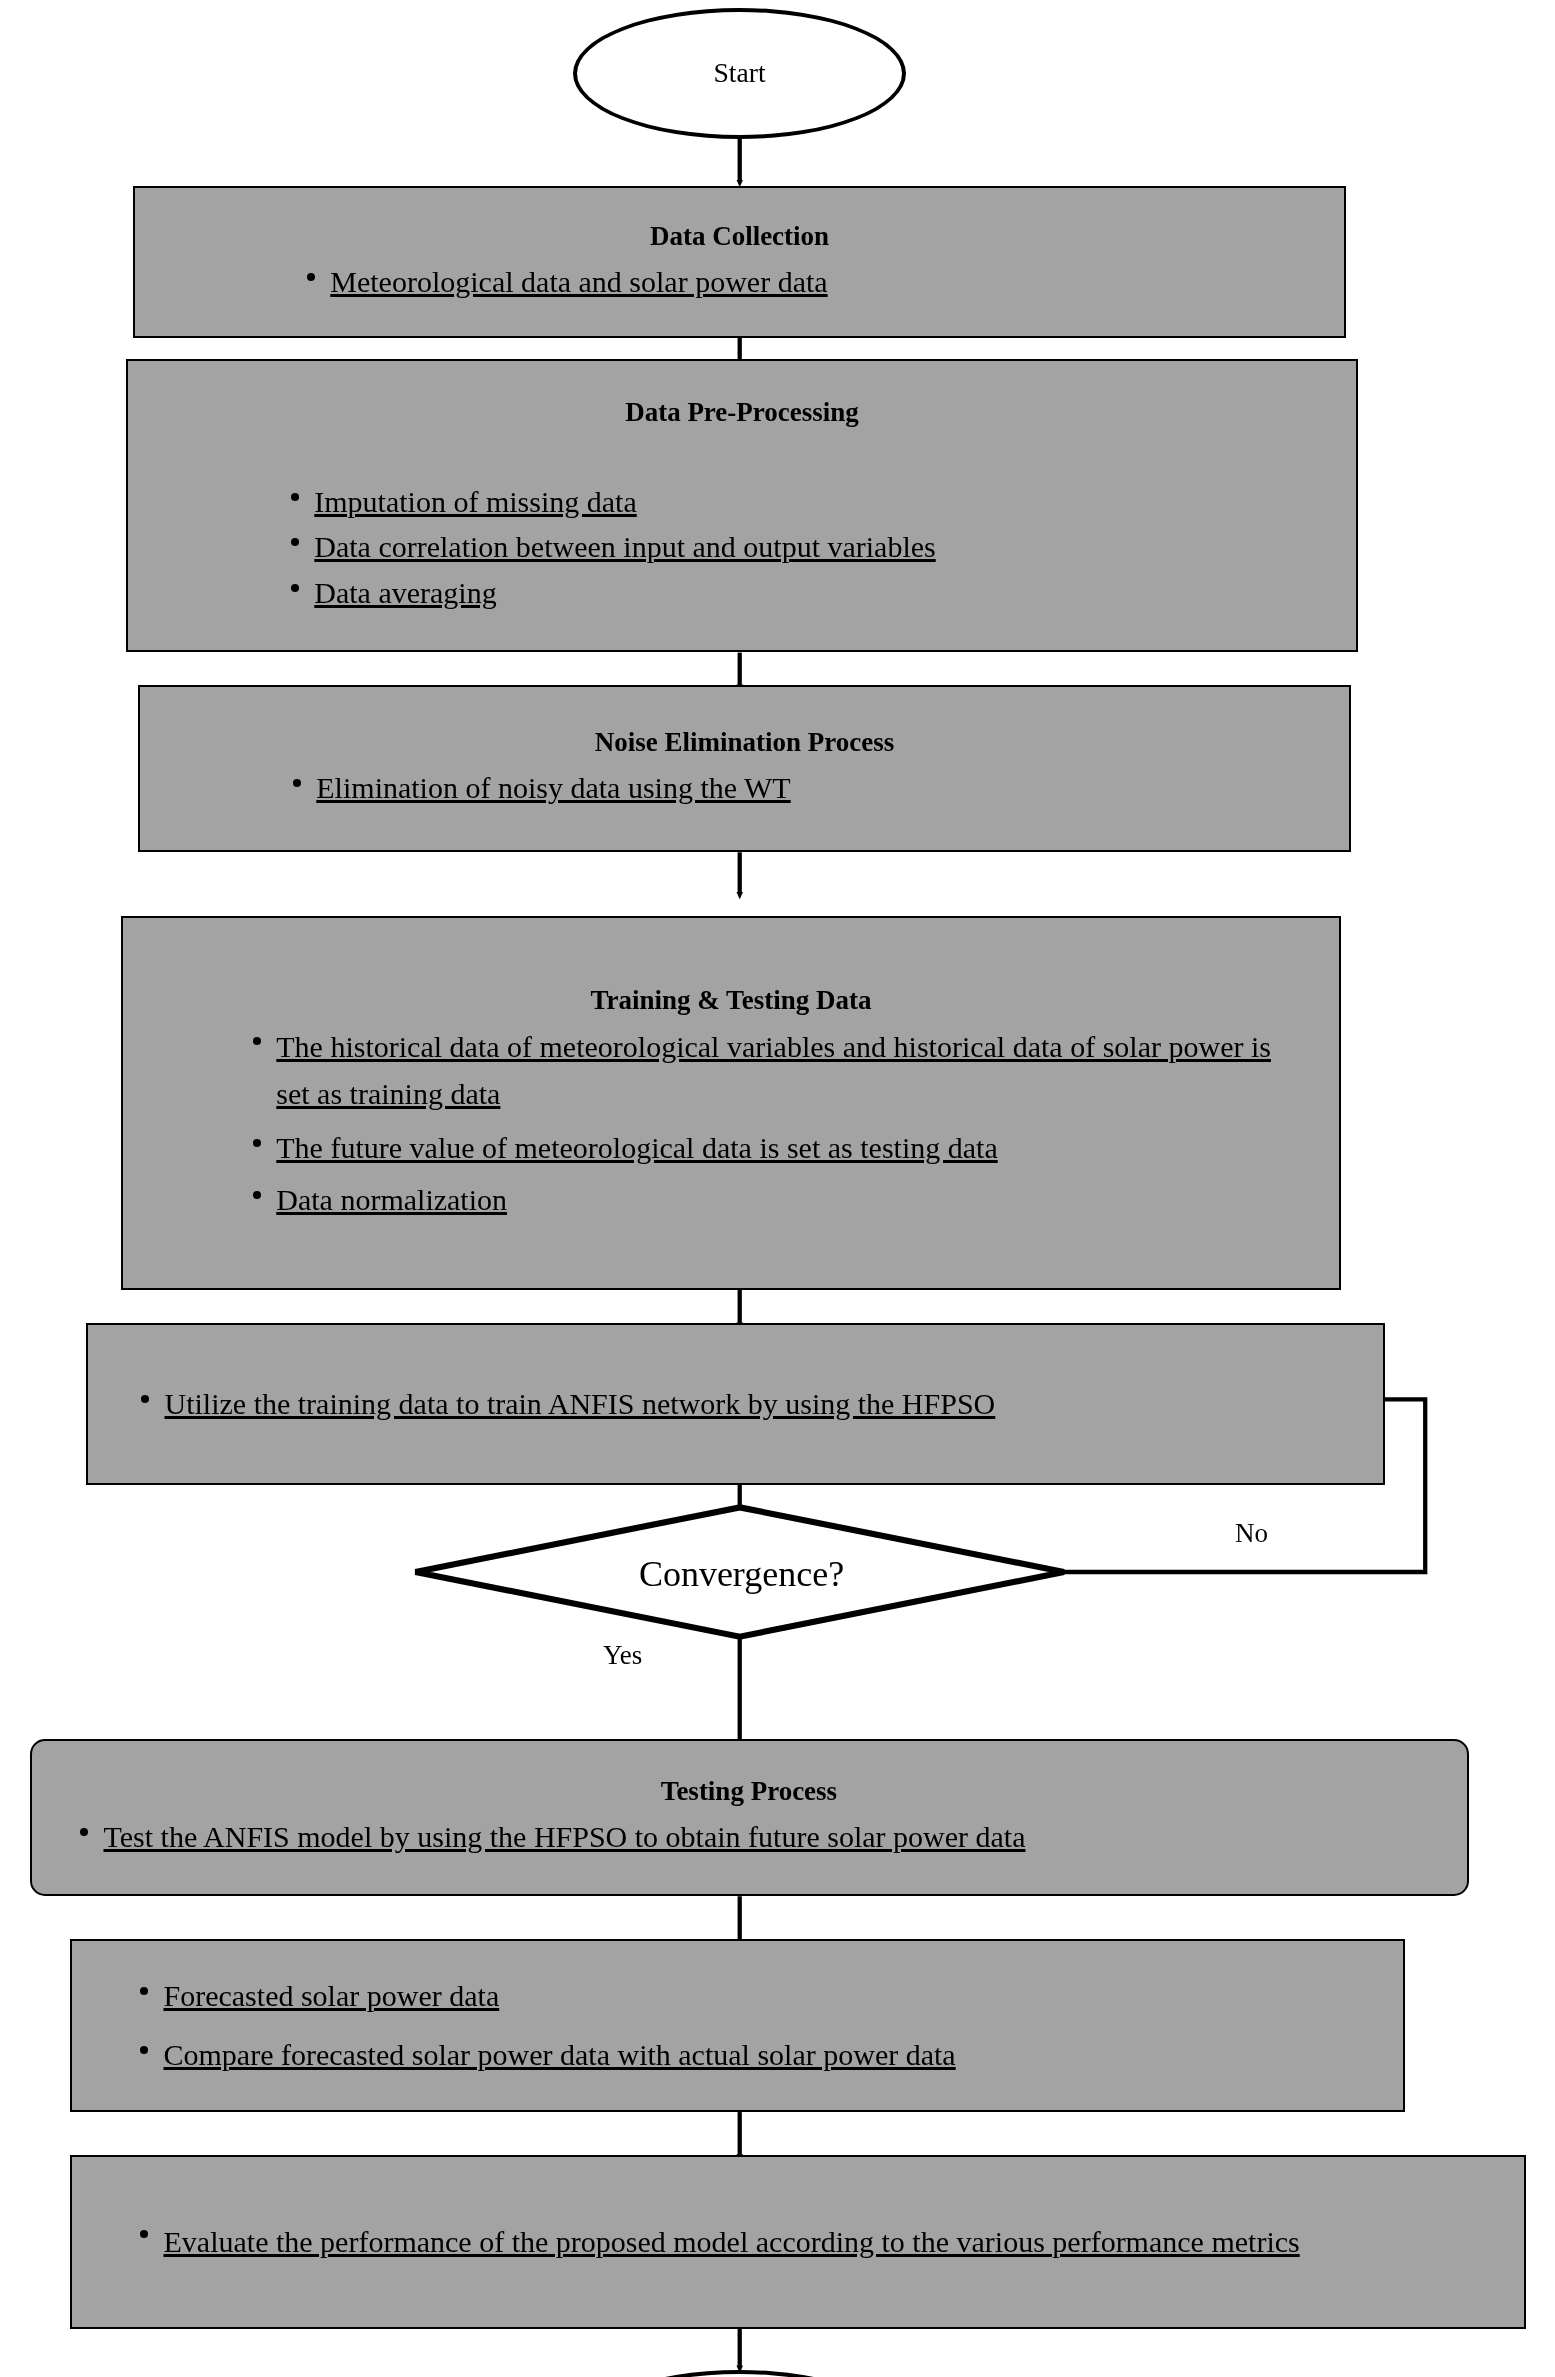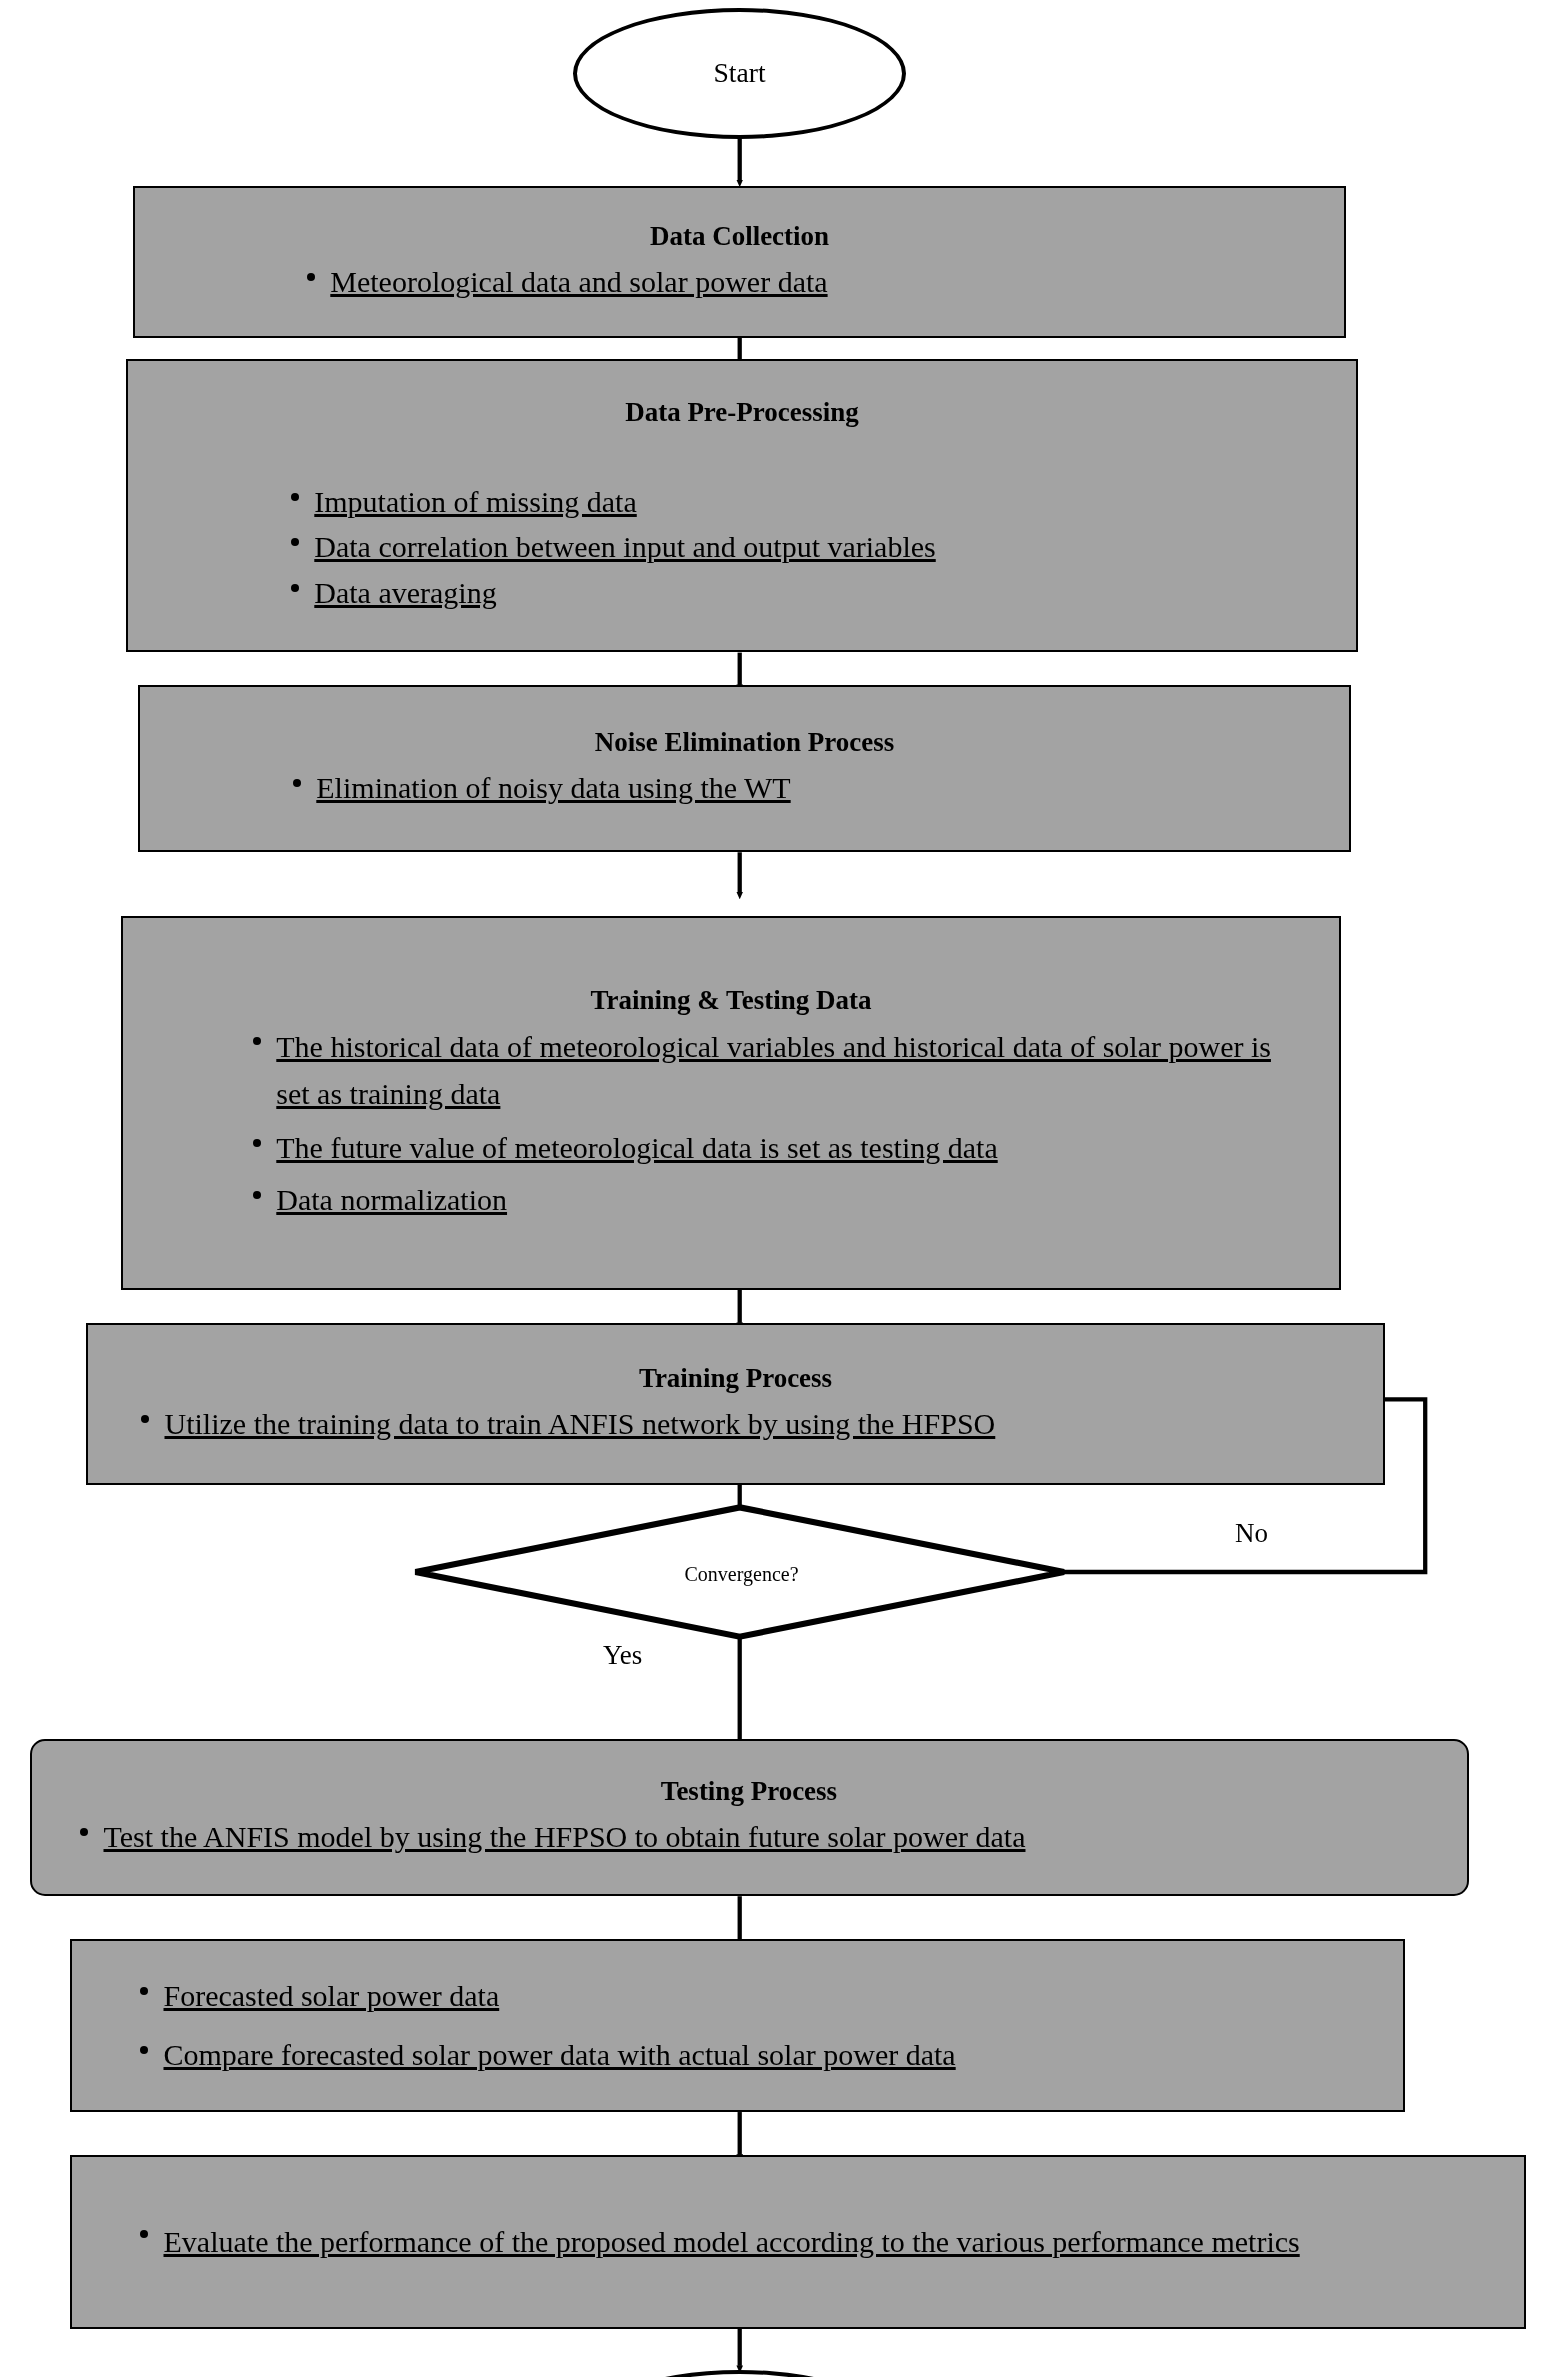--- a/index.html
+++ b/index.html
@@ -137,28 +137,27 @@
   <div class="node box" style="left:121px;top:916px;width:1220px;height:374px;padding:11.4px 14.3px;">
     <div class="box-title">Training &amp; Testing Data</div>
     <ul class="bullets" style="padding-left:105px;padding-right:19px;">
       <li style="line-height:1.55;margin-bottom:9.5px;">The historical data of meteorological variables and historical data of solar power is set as training data</li>
       <li style="margin-bottom:9.5px;">The future value of meteorological data is set as testing data</li>
       <li>Data normalization</li>
     </ul>
   </div>
 
   <div class="node box" style="left:86px;top:1323px;width:1299px;height:162px;padding:8.6px 9.5px;">
-    <div class="box-title">Training Process</div>
     <ul class="bullets" style="padding-left:33px;">
       <li>Utilize the training data to train ANFIS network by using the HFPSO</li>
     </ul>
   </div>
 
   <div class="node" style="left:556px;top:1551px;width:371px;height:46px;display:flex;align-items:center;justify-content:center;">
-    <span style="font-size:20px;">Convergence?</span>
+    <span style="font-size:36px;">Convergence?</span>
   </div>
 
   <div class="edge-label" style="left:1235px;top:1518px;">No</div>
   <div class="edge-label" style="left:603px;top:1640px;">Yes</div>
 
   <div class="node box" style="left:29.5px;top:1739px;width:1439px;height:157px;padding:8.6px 9.5px;border-radius:15px;">
     <div class="box-title">Testing Process</div>
     <ul class="bullets" style="padding-left:28.5px;">
       <li>Test the ANFIS model by using the HFPSO to obtain future solar power data</li>
     </ul>

